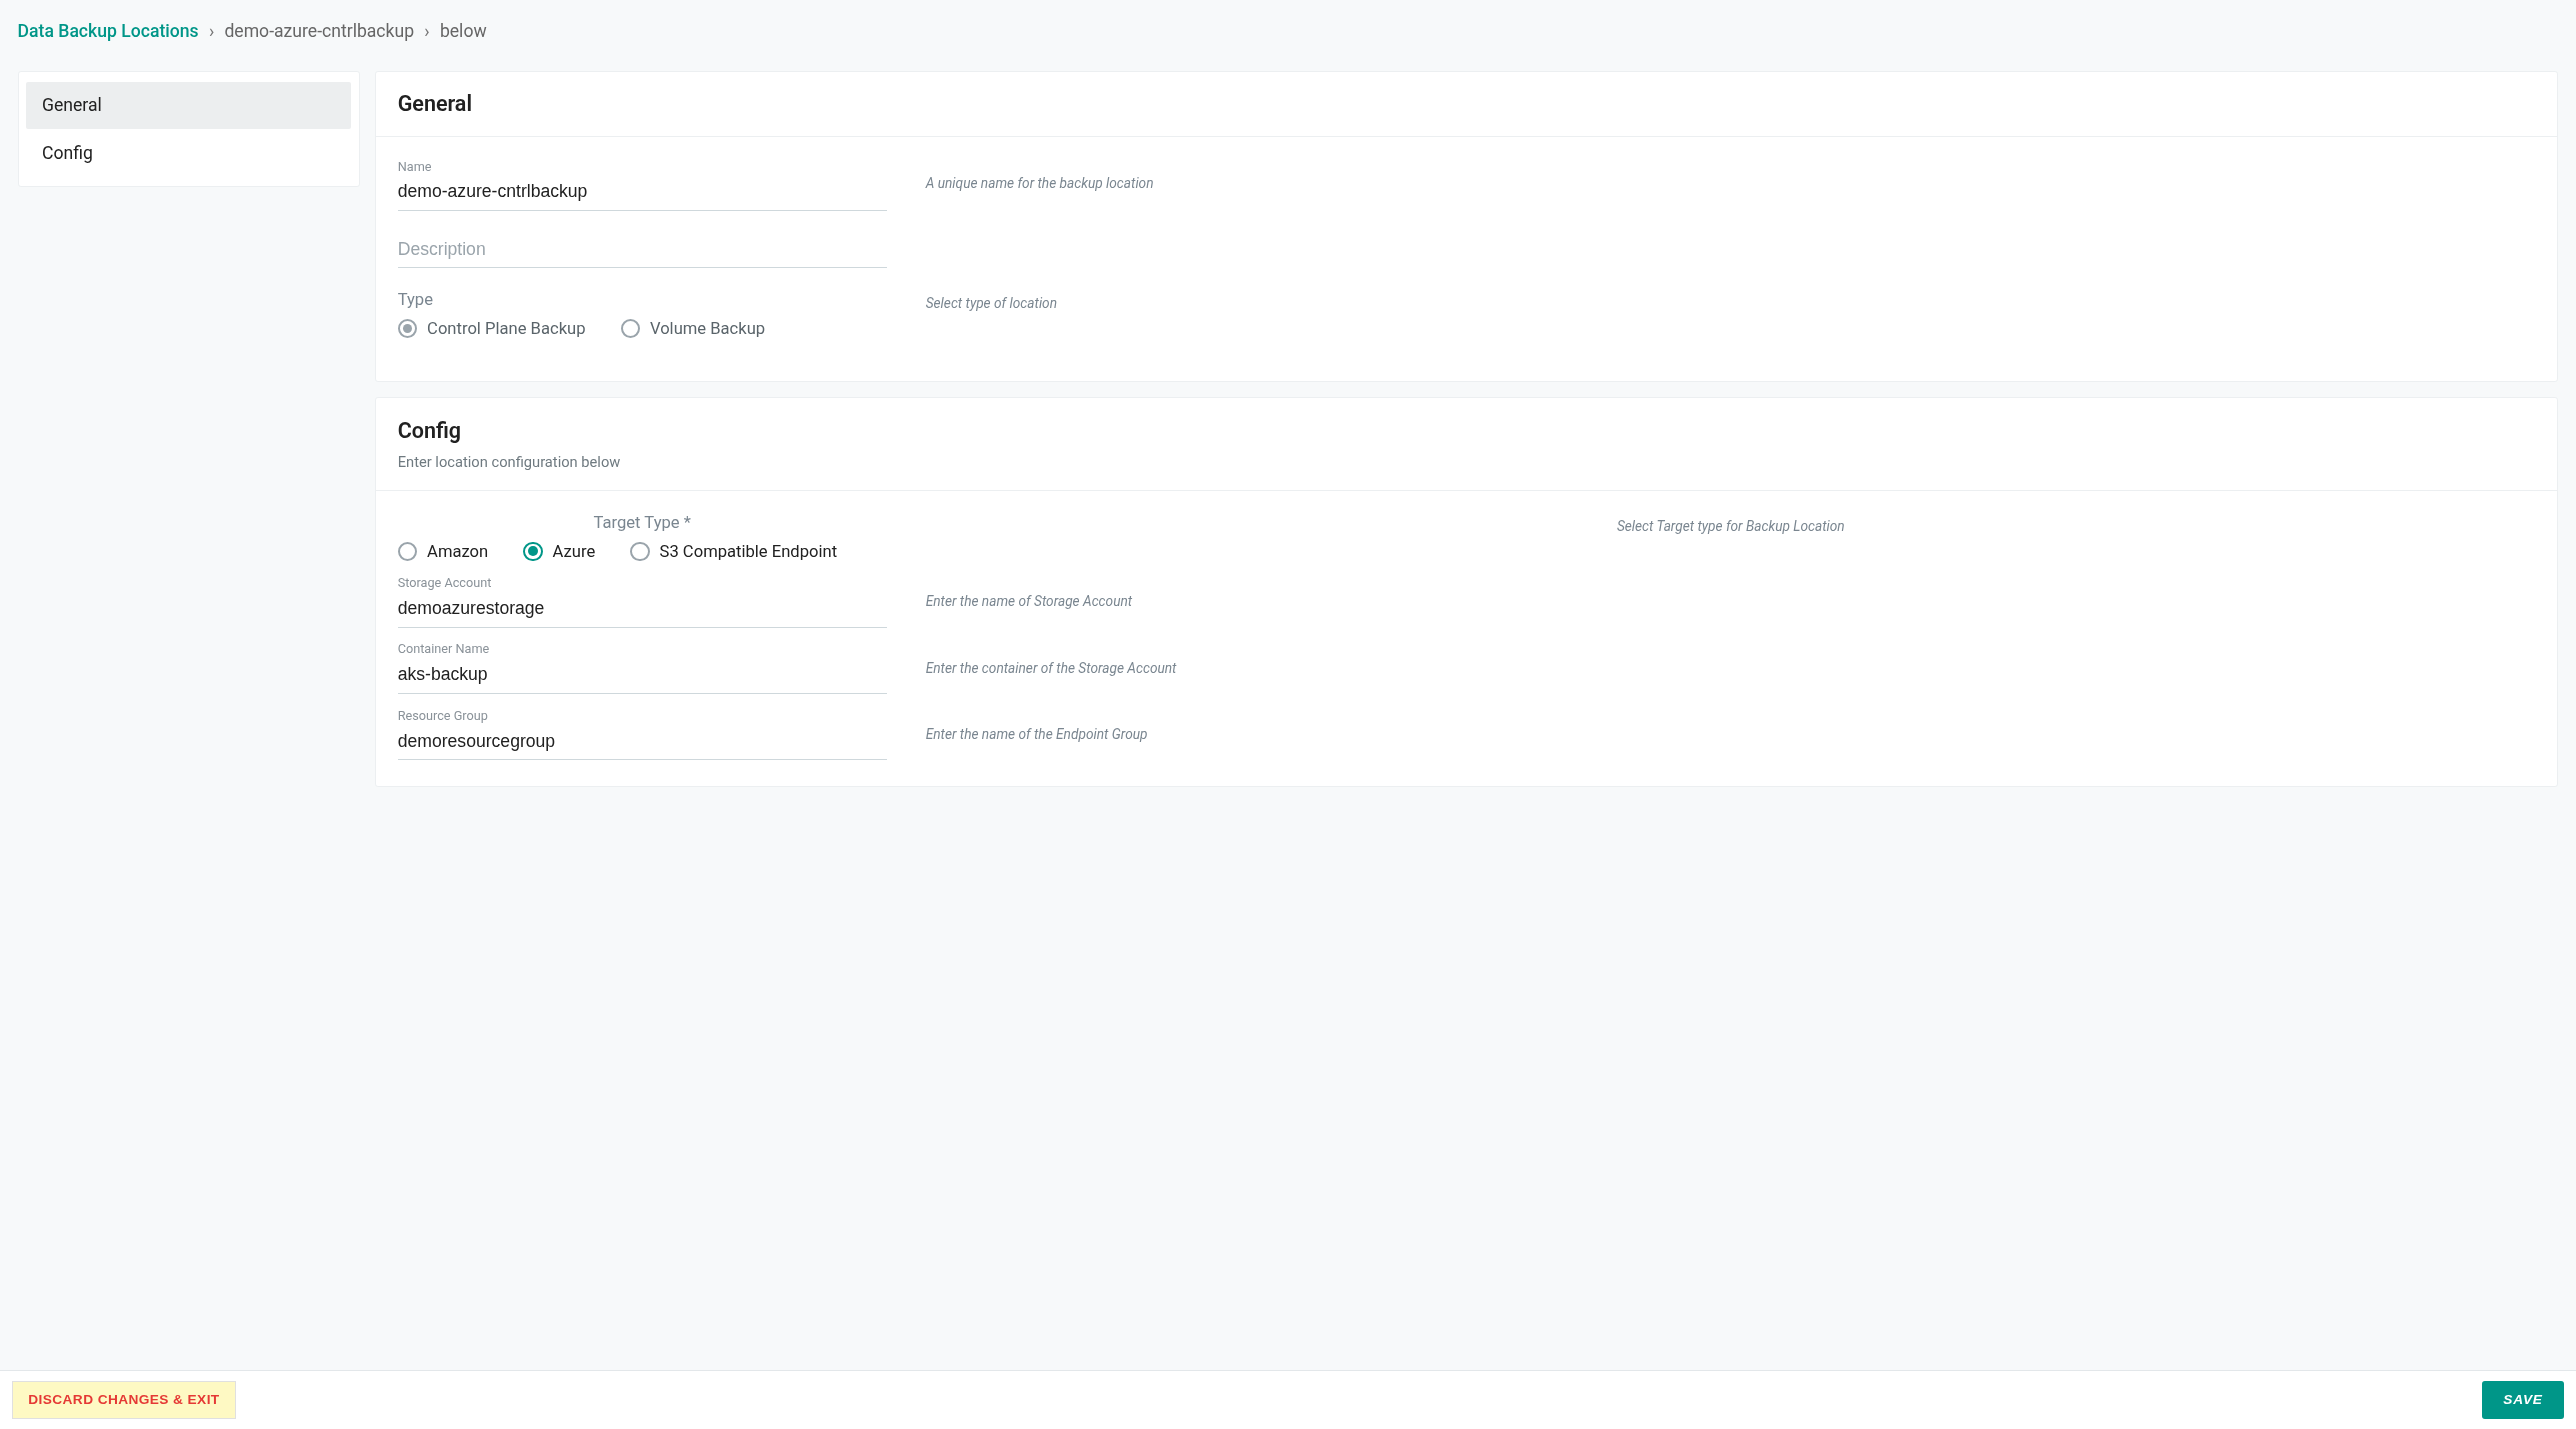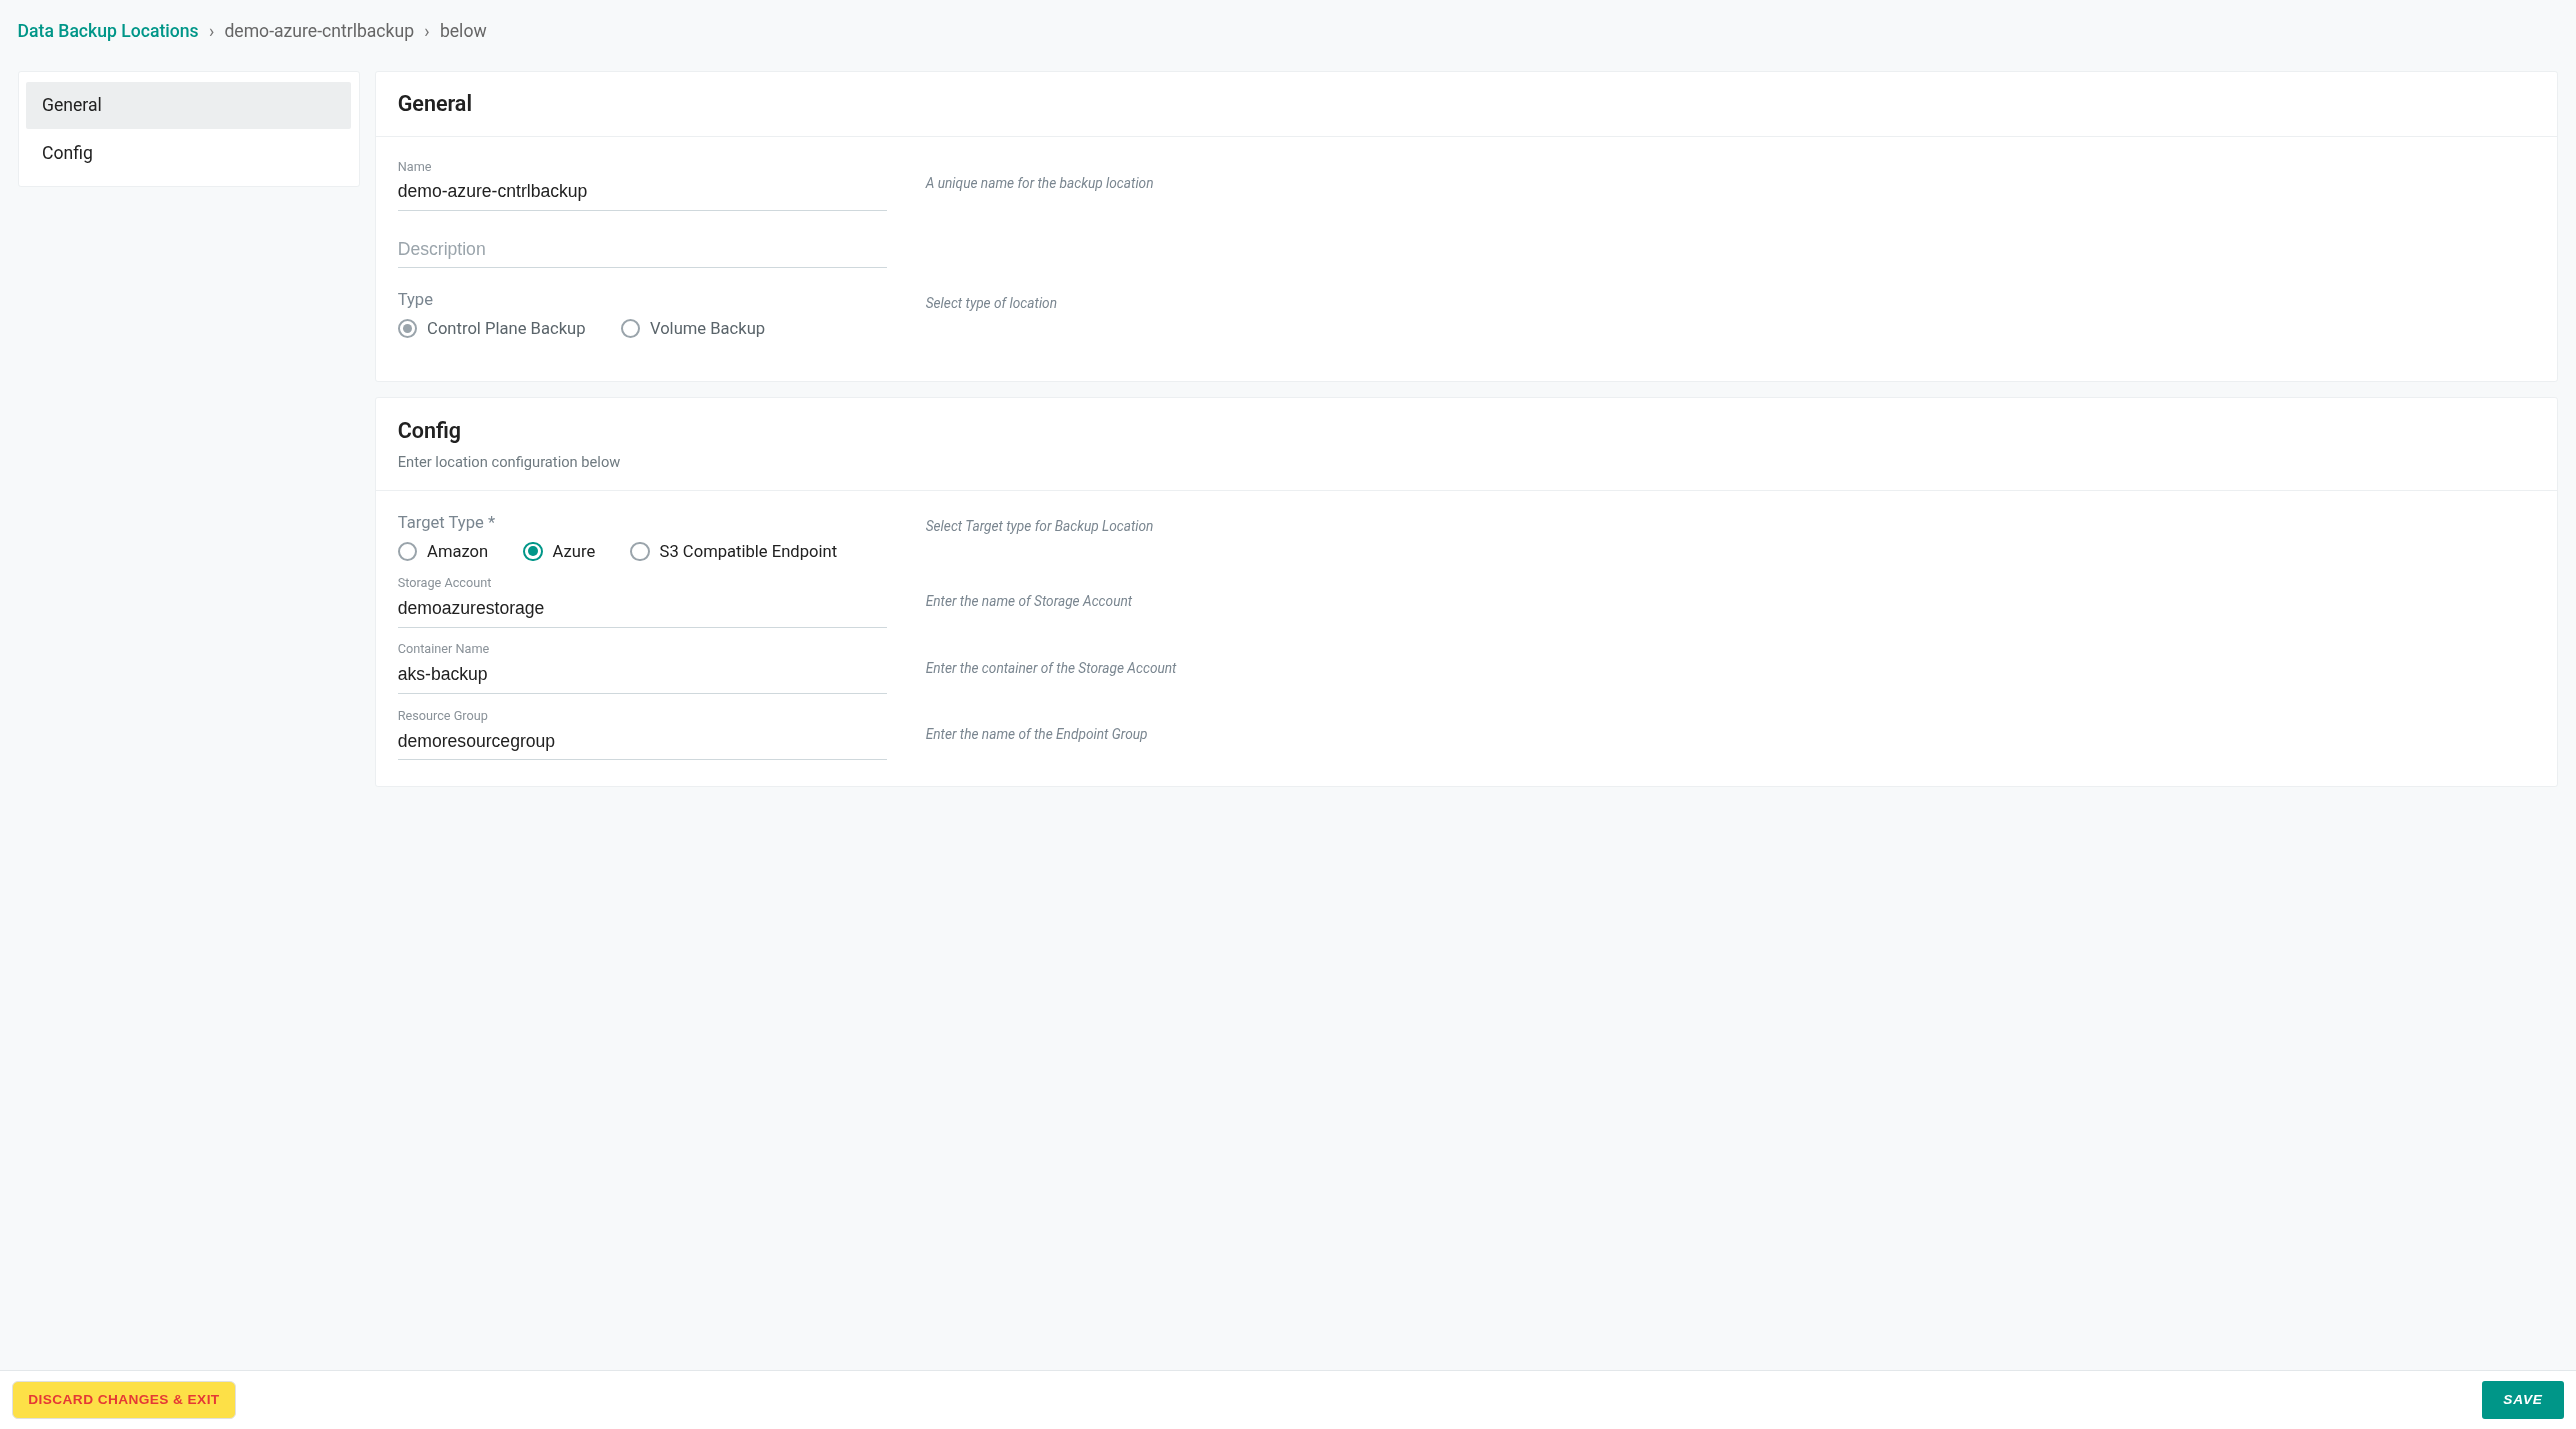--- a/index.html
+++ b/index.html
@@ -122,41 +122,41 @@
     }
     .radio-circle.teal { border-color: #009688; }
     .radio-circle.teal .dot {
       width: 9.8px; height: 9.8px; border-radius: 50%;
       background: #009688;
     }
     .radio-label { font-size: 16.6px; color: #5a646a; }
     .radio-label.strong { color: #212121; }
     .config-body .form-row { margin-bottom: 13.7px; }
     .config-body .help-col { padding-top: 17.6px; }
-    .target-type-block { margin-bottom: 17.6px; }
+    .target-type-block { margin-bottom: 17.6px; text-align: center; }
     
     .footer-bar {
       position: fixed;
       left: 0; right: 0; bottom: 0;
       background: #fff;
       border-top: 1px solid #e3e7ea;
       display: flex;
       justify-content: space-between;
       align-items: center;
       padding: 9.8px 11.7px;
     }
     .btn-discard {
-      background: #fde047;
+      background: #fef9c3;
       border: 1px solid #e0e0e0;
       color: #e53935;
       font-size: 13.7px;
       font-weight: 600;
       letter-spacing: 0.4px;
       padding: 10.8px 15.6px;
-      border-radius: 6px;
+      border-radius: 0;
       cursor: pointer;
     }
     .btn-save {
       background: #009688;
       border: none;
       color: #fff;
       font-size: 13.7px;
       font-weight: 600;
       letter-spacing: 0.8px;
       padding: 11.7px 21.5px;

